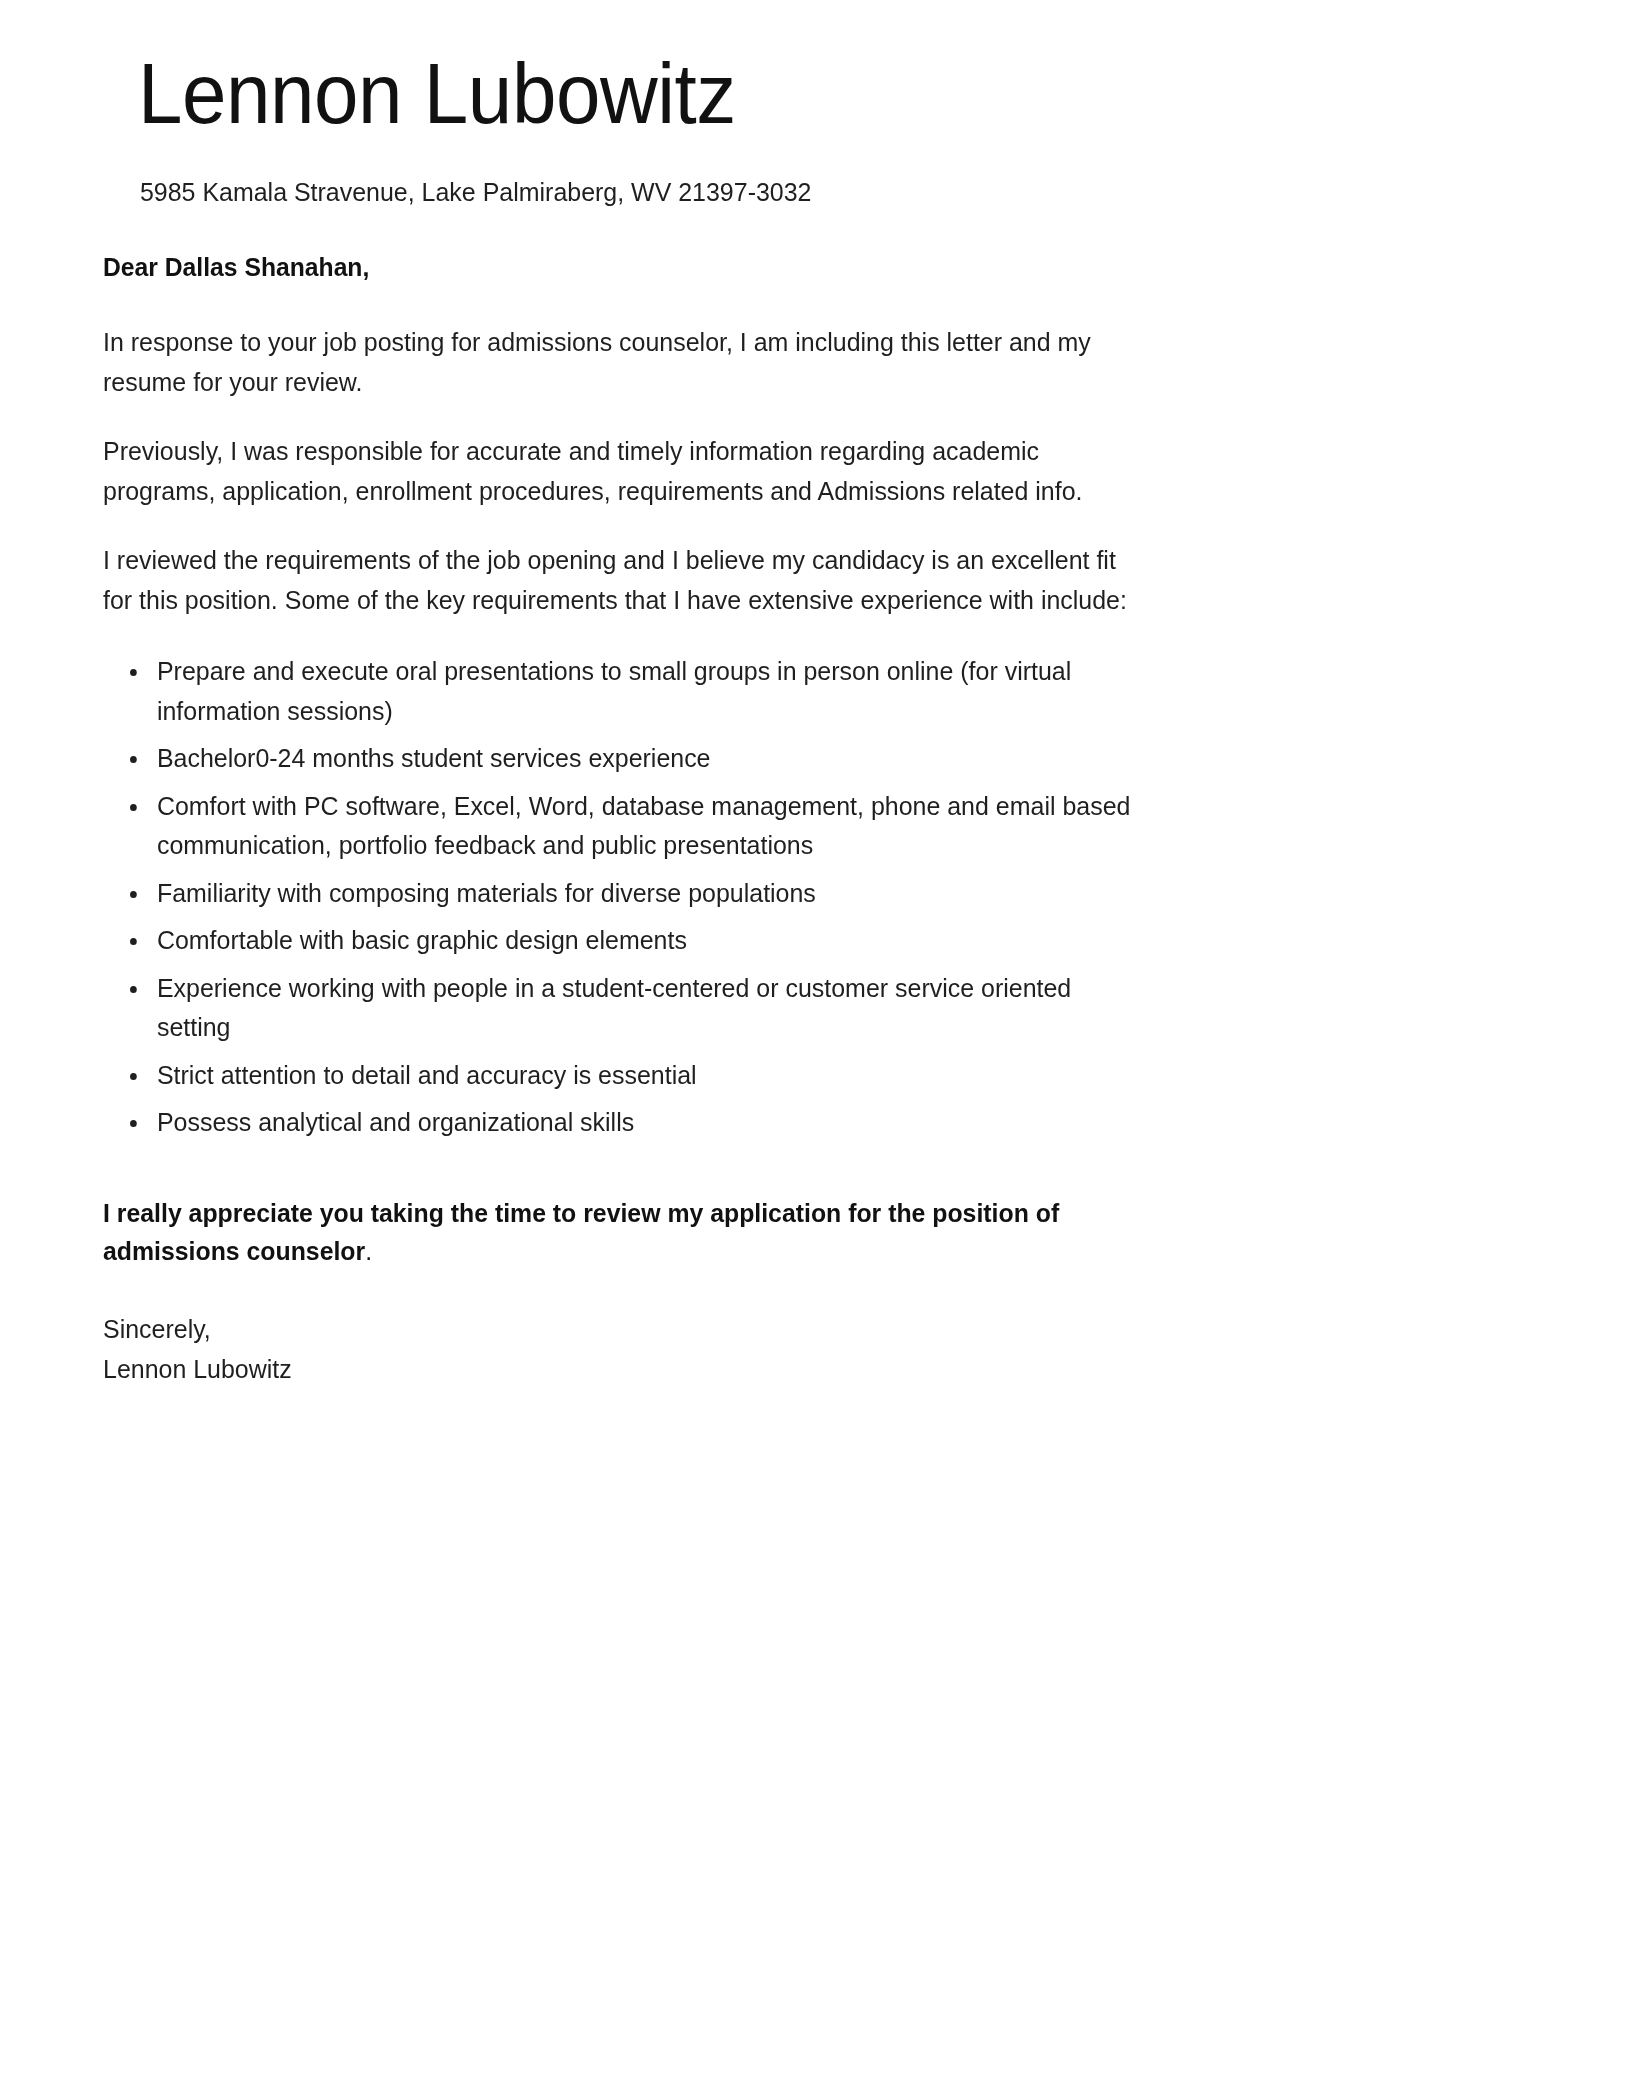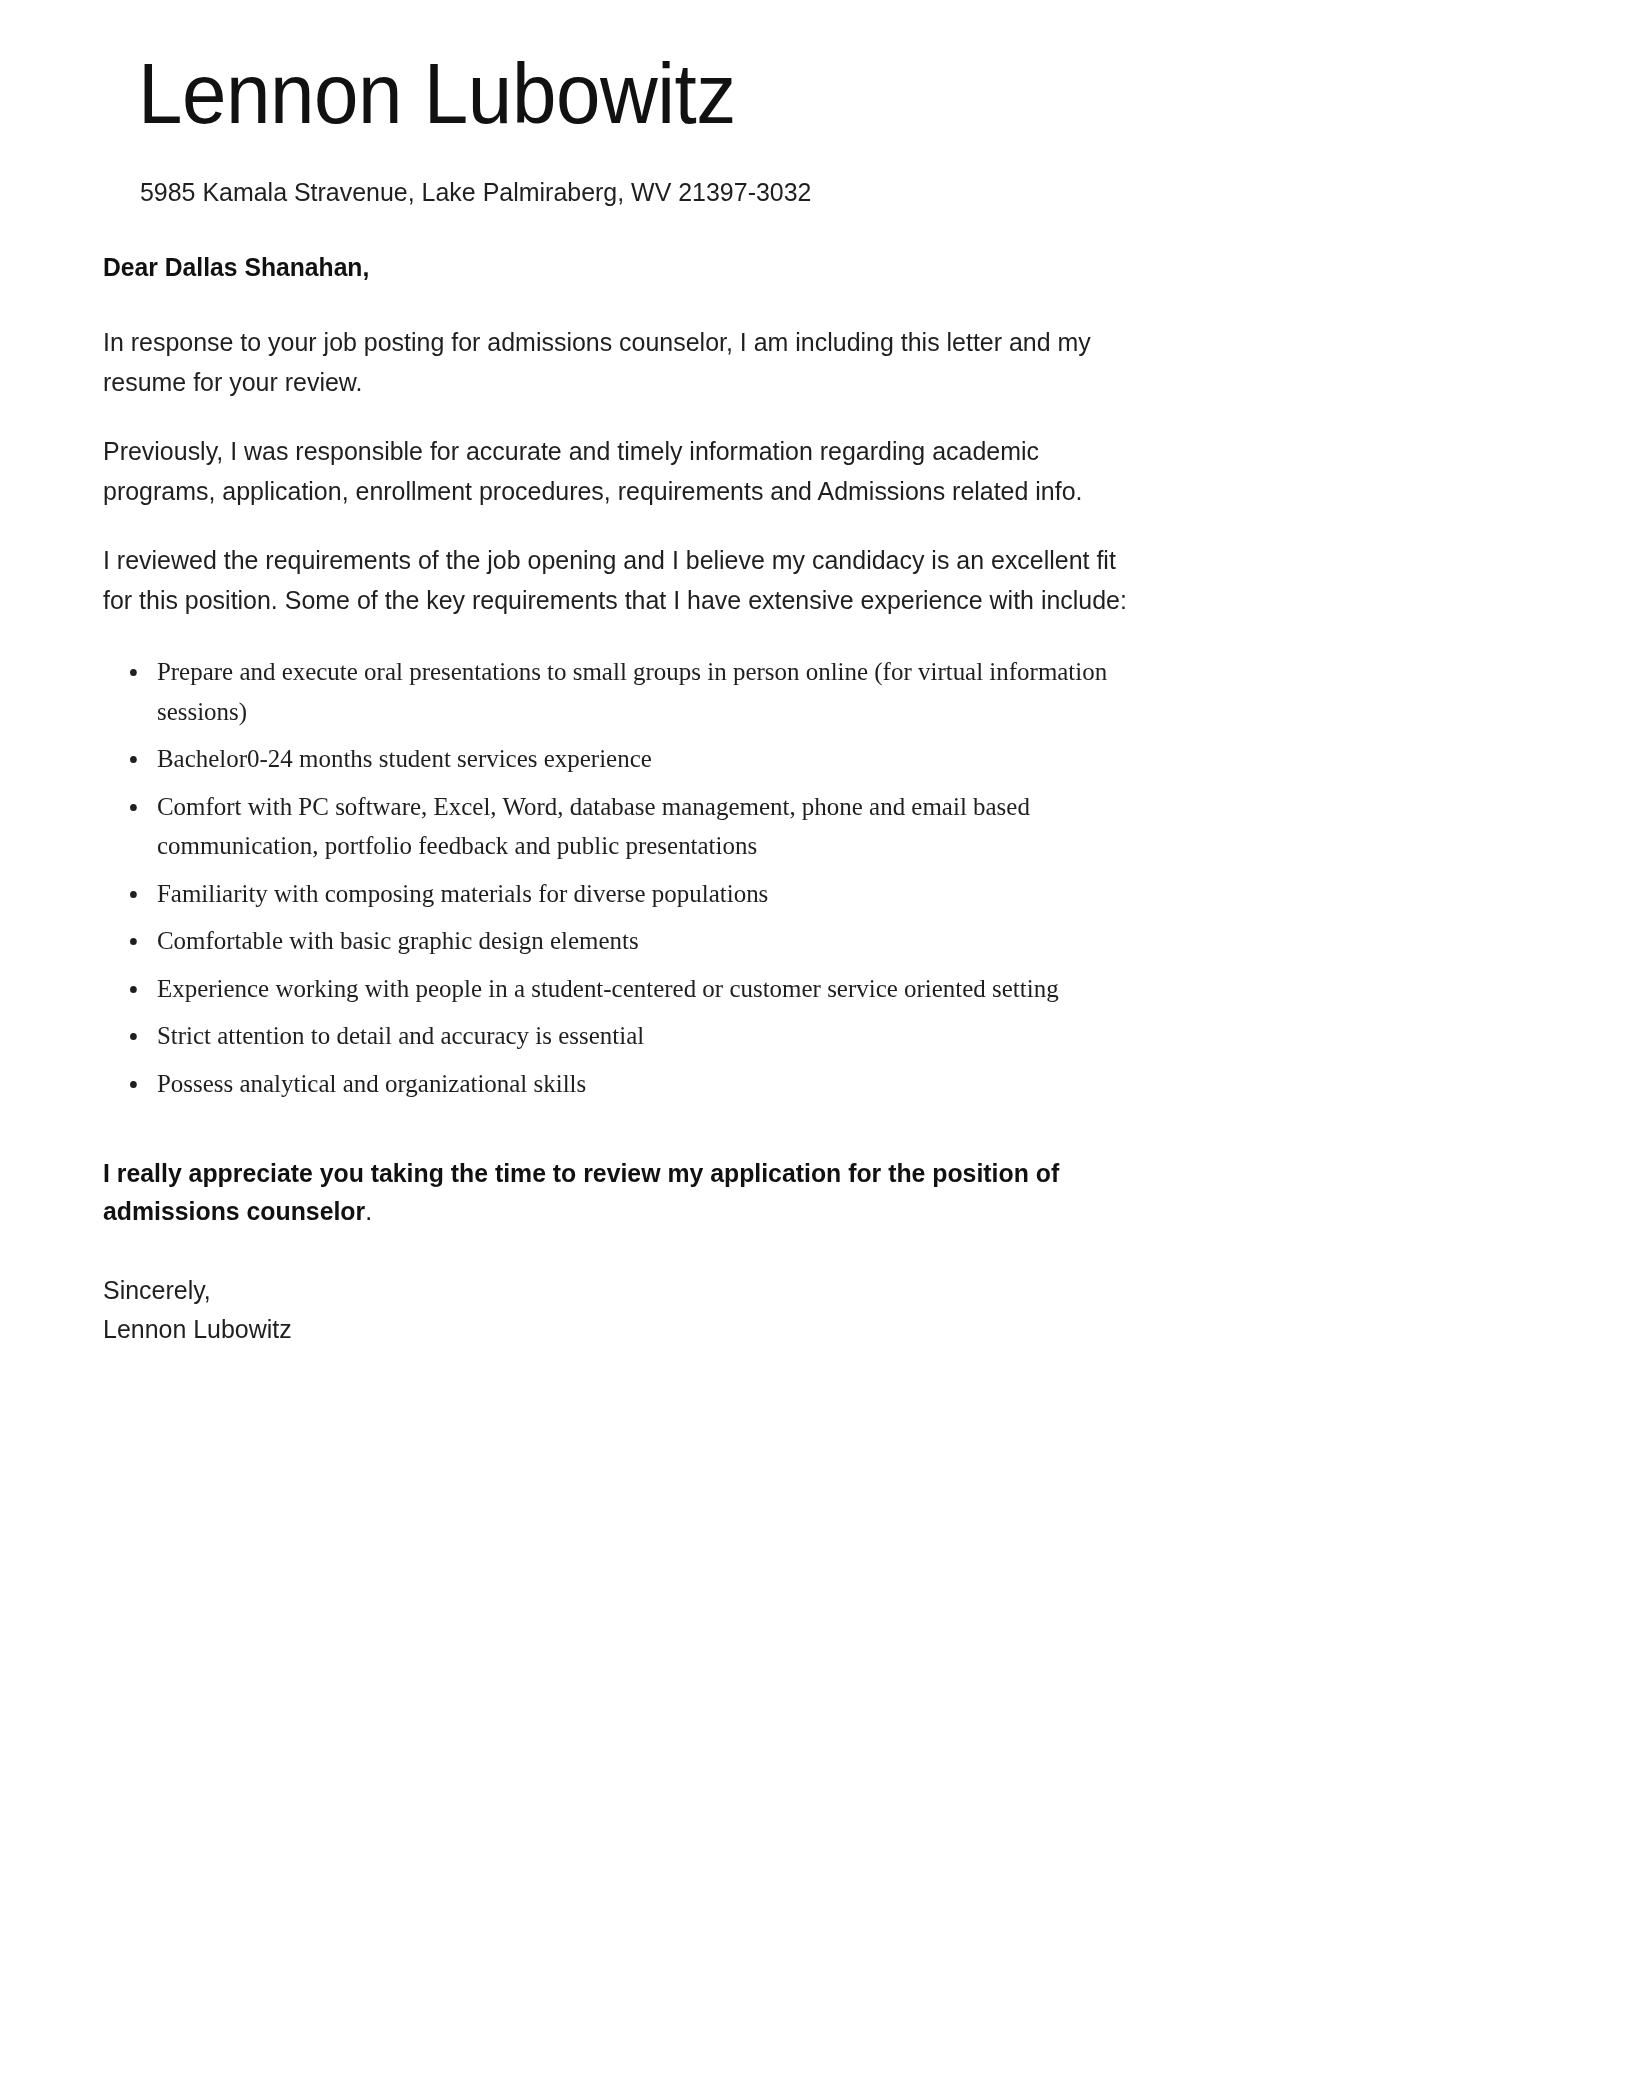--- a/index.html
+++ b/index.html
@@ -86,21 +86,20 @@
     max-width: 1420px;
     transform: scaleX(0.96);
     transform-origin: left top;
   }
 
   ul.requirements {
     margin: 32px 0 0 0;
     padding: 0 0 0 52px;
     list-style: none;
     max-width: 1400px;
-    font-family: Liberation Serif, serif;
   }
 
   ul.requirements li {
     position: relative;
     font-size: 26px;
     line-height: 1.52;
     font-weight: 400;
     color: #1f1f1f;
     margin: 0 0 8px 0;
     padding: 0 0 0 2px;

